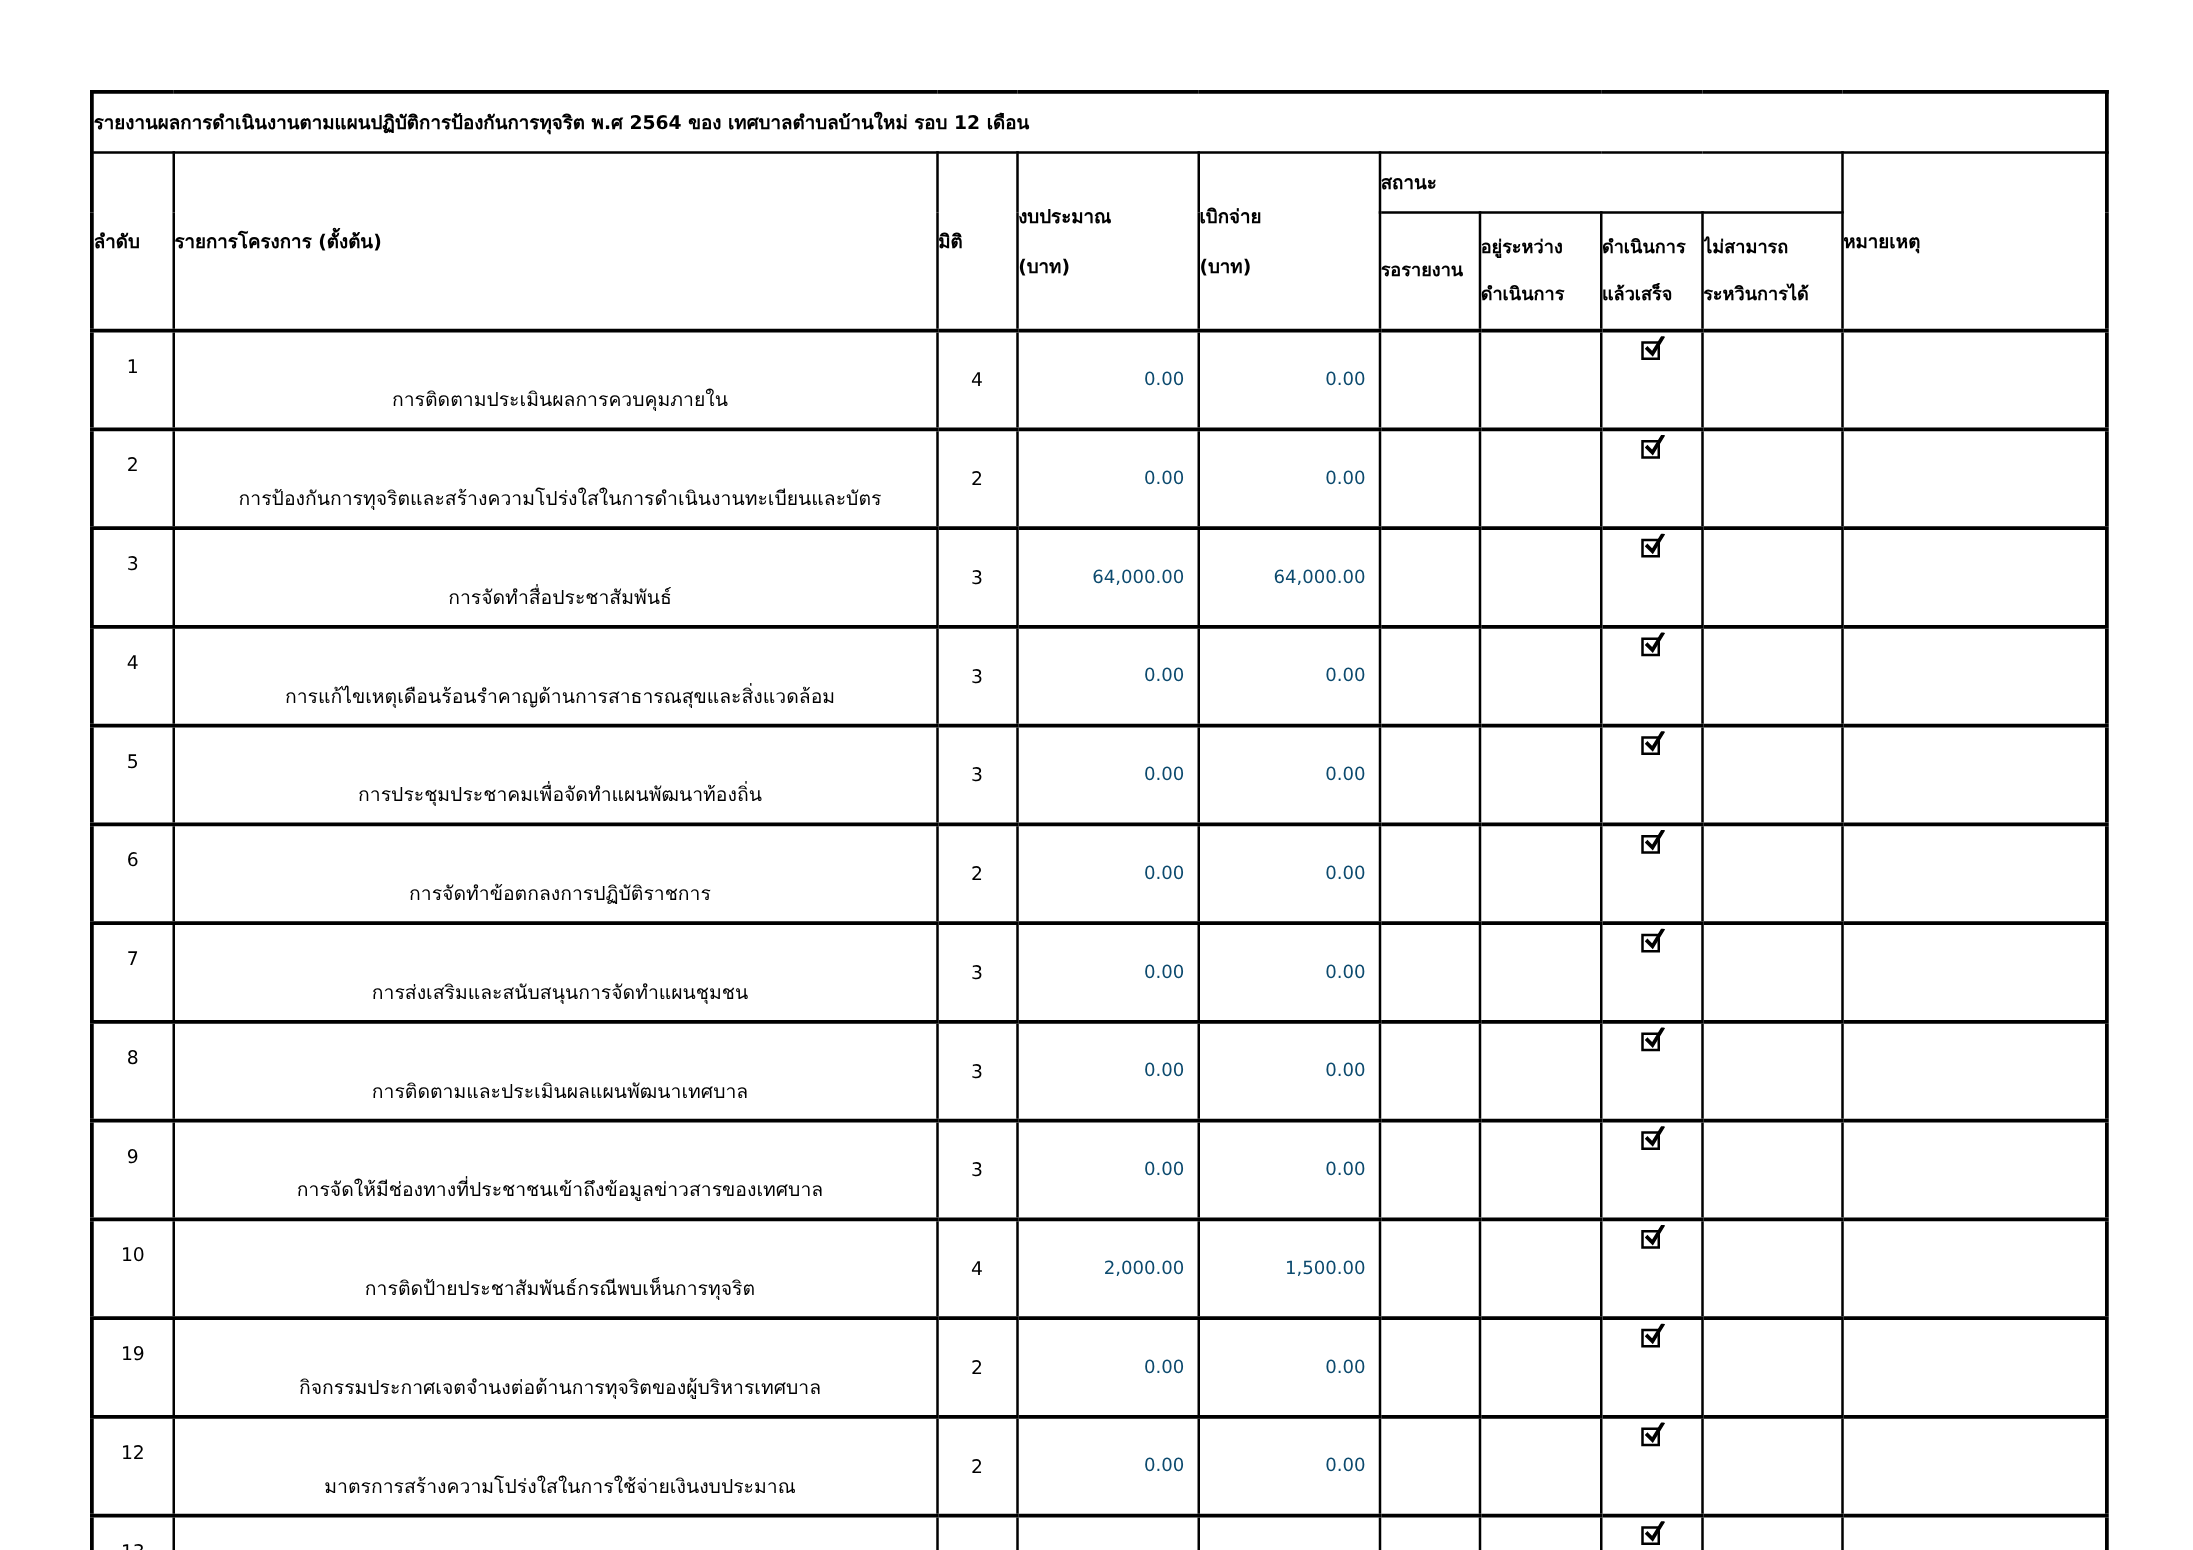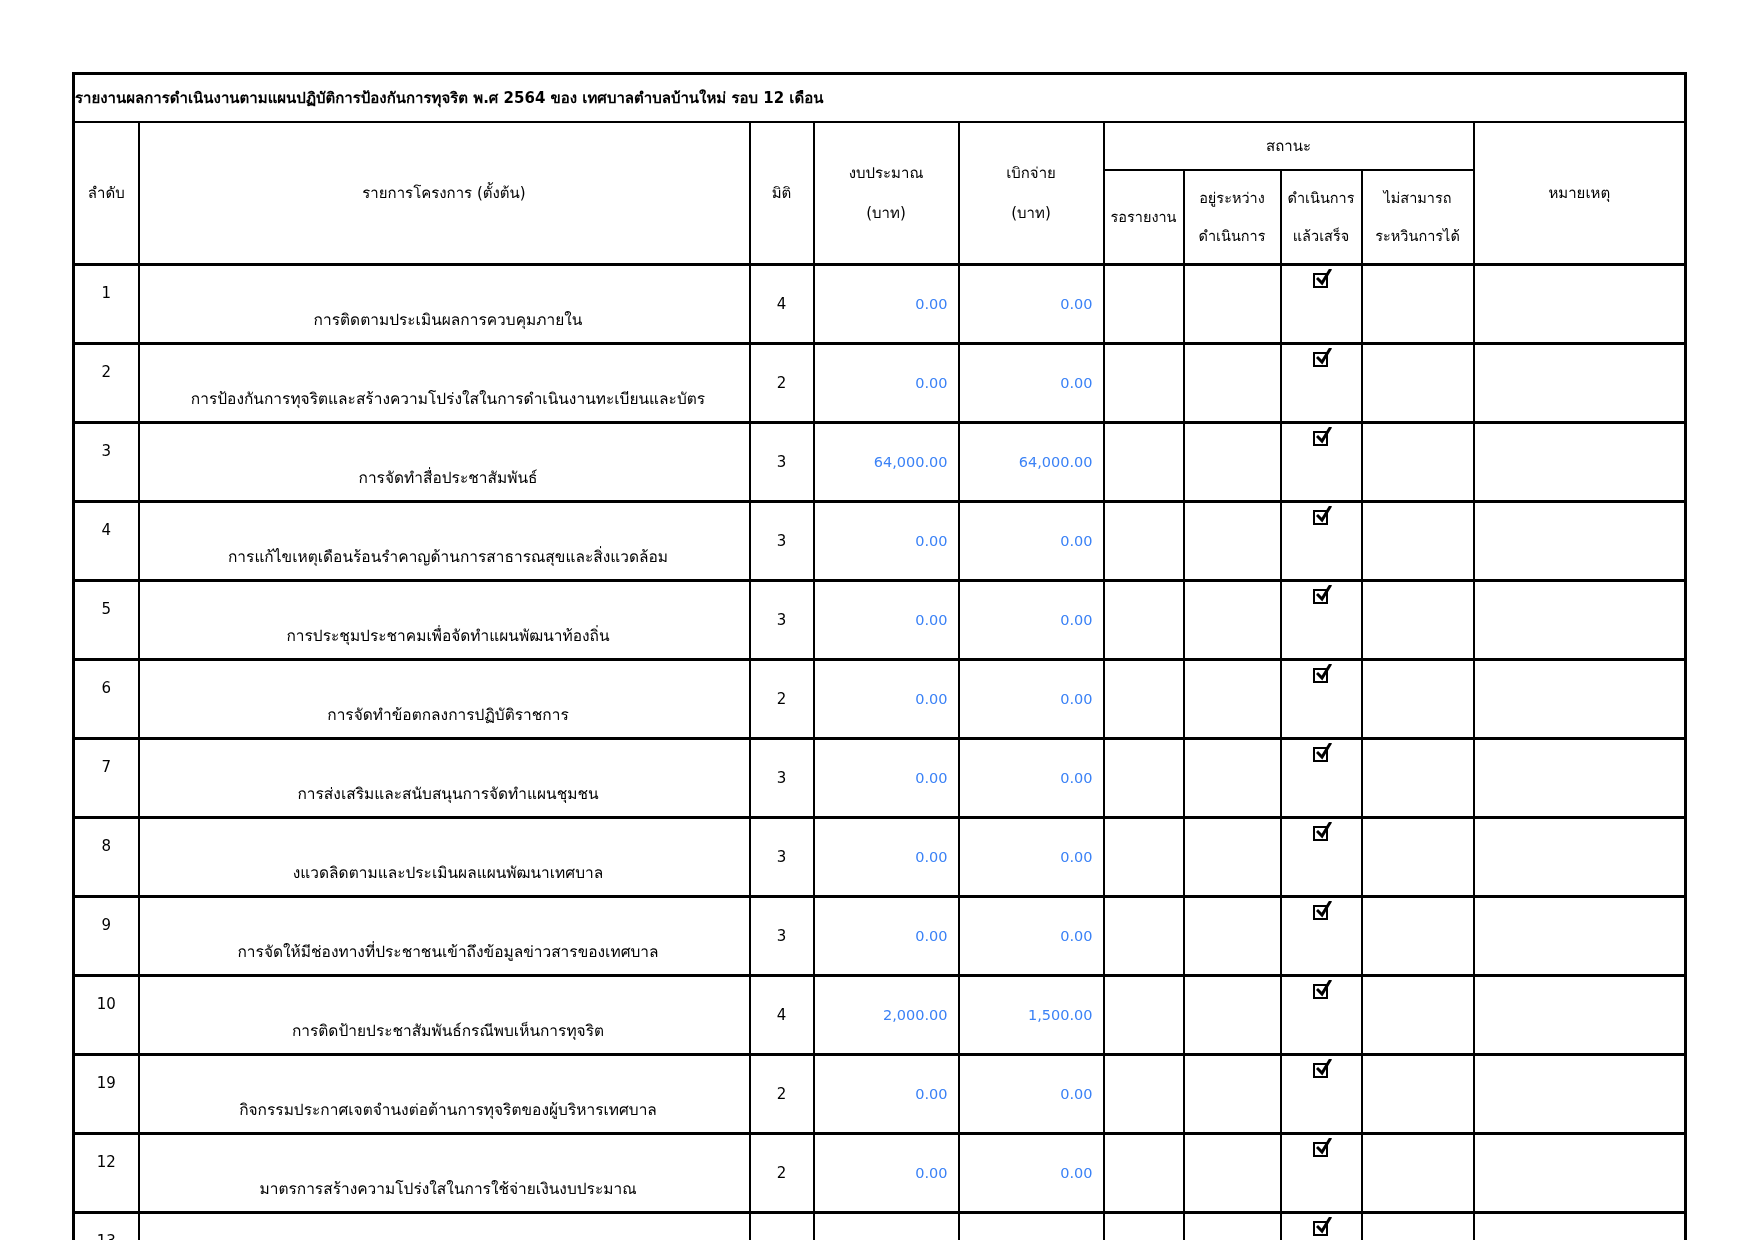--- a/index.html
+++ b/index.html
@@ -13,34 +13,34 @@
   }
   .report td, .report th {
     border: 2px solid #000; padding: 0; overflow: hidden;
   }
   .report tr.body-row td { border-top-width: 3px; }
   .title-cell {
     height: 46px; text-align: left; font-weight: bold;
     font-size: 15px; vertical-align: middle;
   }
   .hdr {
-    font-weight: normal; font-size: 15px; text-align: center; vertical-align: middle;
+    font-weight: bold; font-size: 15px; vertical-align: middle;
     line-height: 40px;
     margin-top: 44px;
   }
   .hdr.status-top { height: 46px; }
   .hdr.sub { height: 92px; line-height: 38px; font-size: 14.5px; }
   .hdr .ln { display: block; white-space: nowrap; }
   .body-row td { height: 58px; font-size: 15px; }
   .c-no { text-align: center; vertical-align: top; padding-top: 18px !important; }
   .c-name { text-align: center; vertical-align: bottom; padding: 0 0 10px 8px !important;
             white-space: nowrap; font-family: "DejaVu Serif", serif; font-size: 15.5px !important; }
   .c-dim { text-align: center; vertical-align: middle; }
   .c-num { text-align: right; vertical-align: middle; padding-right: 10px !important;
-           font-family: "DejaVu Sans", sans-serif; font-size: 14.5px !important; color: #3b82f6; }
+           font-family: "DejaVu Sans", sans-serif; font-size: 14.5px !important; color: #0c4a6e; }
   .c-status { text-align: center; vertical-align: top; }
   .check { display: inline-block; position: relative; width: 16px; height: 16px; margin-top: 6px; }
   .check .box { position: absolute; left: 0; bottom: 0; width: 11px; height: 11px; border: 2px solid #000; }
   .check .tick { position: absolute; left: 3px; top: -3px; width: 16px; height: 18px; }
 </style>
 </head>
 <body>
 
 <table class="report">
   <colgroup>
@@ -184,21 +184,21 @@
     <td class="c-status"></td>
     <td class="c-status"></td>
     <td class="c-status"><span class="check"><span class="box"></span><svg class="tick" viewBox="0 0 16 18">
               <path d="M2 10 L6 14 L14 1" fill="none" stroke="#000" stroke-width="3" stroke-linecap="square"></path>
             </svg></span></td>
     <td class="c-status"></td>
     <td class="c-remarks"></td>
   </tr>
       <tr class="body-row">
     <td class="c-no">8</td>
-    <td class="c-name">งแวดลิดตามและประเมินผลแผนพัฒนาเทศบาล</td>
+    <td class="c-name">การติดตามและประเมินผลแผนพัฒนาเทศบาล</td>
     <td class="c-dim">3</td>
     <td class="c-num">0.00</td>
     <td class="c-num">0.00</td>
     <td class="c-status"></td>
     <td class="c-status"></td>
     <td class="c-status"><span class="check"><span class="box"></span><svg class="tick" viewBox="0 0 16 18">
               <path d="M2 10 L6 14 L14 1" fill="none" stroke="#000" stroke-width="3" stroke-linecap="square"></path>
             </svg></span></td>
     <td class="c-status"></td>
     <td class="c-remarks"></td>

